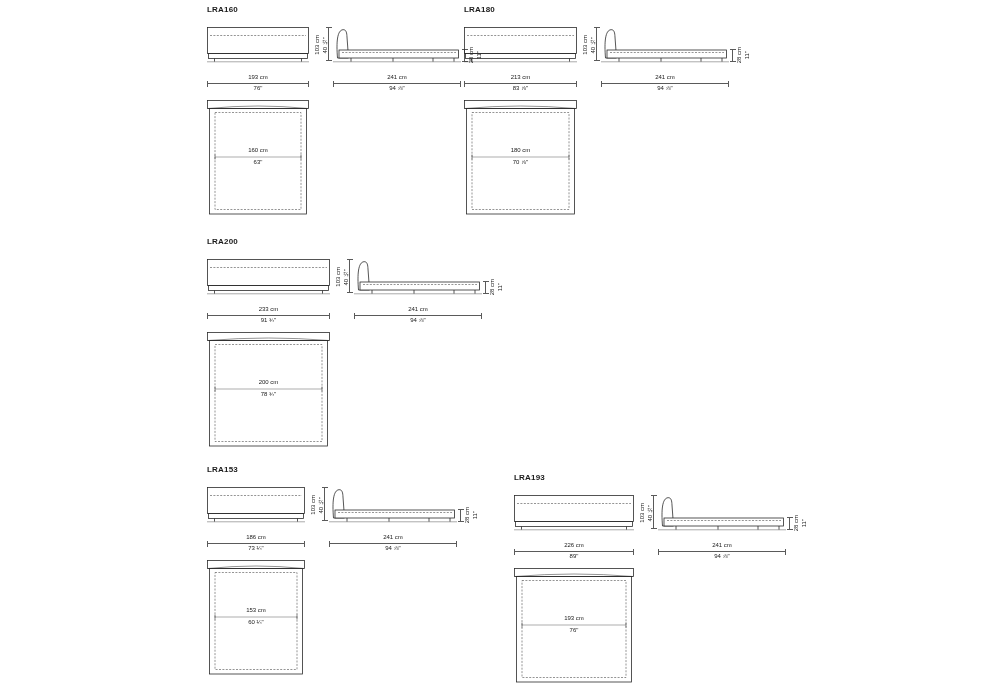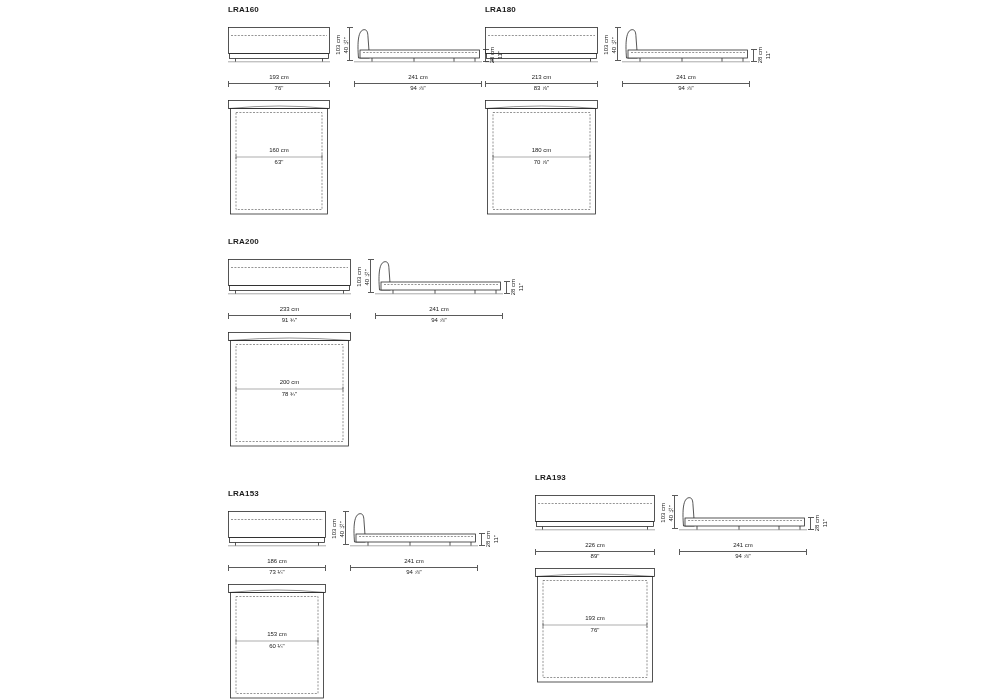--- a/index.html
+++ b/index.html
@@ -1,19 +1,19 @@
 <!DOCTYPE html>
 <html><head>
 <meta charset="utf-8">
 <style>
   * { margin:0; padding:0; box-sizing:border-box; }
   html,body { width:1000px; height:700px; background:#ffffff; overflow:hidden;
               font-family:"Liberation Sans", sans-serif; }
   .sheet { position:absolute; left:0; top:0; width:1000px; height:700px; background:#fff; }
-  .model { position:absolute;margin-left:21px; }
+  .model { position:absolute; }
   .model h2 { font-size:8px; font-weight:bold; color:#1a1a1a; letter-spacing:.2px; white-space:nowrap; }
   .view { position:absolute; }
   .dim { position:absolute; font-size:6px; line-height:7px; color:#1a1a1a;
          text-align:center; white-space:nowrap; }
   .hdim { position:absolute; border-top:1px solid #5a5a5a; height:0; }
   .hdim::before,.hdim::after { content:""; position:absolute; top:-3px; width:1px; height:6px; background:#5a5a5a; }
   .hdim::before { left:0; } .hdim::after { right:0; }
   .vdim { position:absolute; border-left:1px solid #5a5a5a; width:0; }
   .vdim::before,.vdim::after { content:""; position:absolute; left:-3px; height:1px; width:6px; background:#5a5a5a; }
   .vdim::before { top:0; } .vdim::after { bottom:0; }
@@ -185,21 +185,21 @@
           <rect x="8" y="12.5" width="107" height="97" fill="none" stroke="#2b2b2b" stroke-width="0.5" stroke-dasharray="2 1.4"></rect>
           <line x1="8" y1="57" x2="115" y2="57" stroke="#5a5a5a" stroke-width="0.5"></line>
           <line x1="8" y1="54.5" x2="8" y2="59.5" stroke="#5a5a5a" stroke-width="0.7"></line>
           <line x1="115" y1="54.5" x2="115" y2="59.5" stroke="#5a5a5a" stroke-width="0.7"></line>
         </svg>
       <span class="dim plan-cm" style="left: 0px; top: 47px; width: 123px;">200 cm</span>
       <span class="dim plan-in" style="left: 0px; top: 59px; width: 123px;">78 ¾"</span>
     </div>
   </section>
 
-  <section class="model" style="left:207px;top:489px;">
+  <section class="model" style="left:207px;top:465px;">
     <h2>LRA153</h2>
     <div class="view front-view" style="left: 0px; top: 22px; width: 98px; height: 36px;">
       <svg class="front-svg" width="98" height="36" viewBox="0 0 98 36">
           <rect x="0.5" y="0.5" width="97" height="26" fill="none" stroke="#2b2b2b" stroke-width="0.8"></rect>
           <line x1="3" y1="8.5" x2="95" y2="8.5" stroke="#2b2b2b" stroke-width="0.5" stroke-dasharray="2 1.4"></line>
           <rect x="1.5" y="26.5" width="95" height="5" fill="none" stroke="#2b2b2b" stroke-width="0.8"></rect>
           <line x1="7.5" y1="31.5" x2="7.5" y2="34.6" stroke="#2b2b2b" stroke-width="0.8"></line>
           <line x1="90.5" y1="31.5" x2="90.5" y2="34.6" stroke="#2b2b2b" stroke-width="0.8"></line>
           <line x1="0" y1="34.8" x2="98" y2="34.8" stroke="#2b2b2b" stroke-width="0.4"></line>
         </svg>

